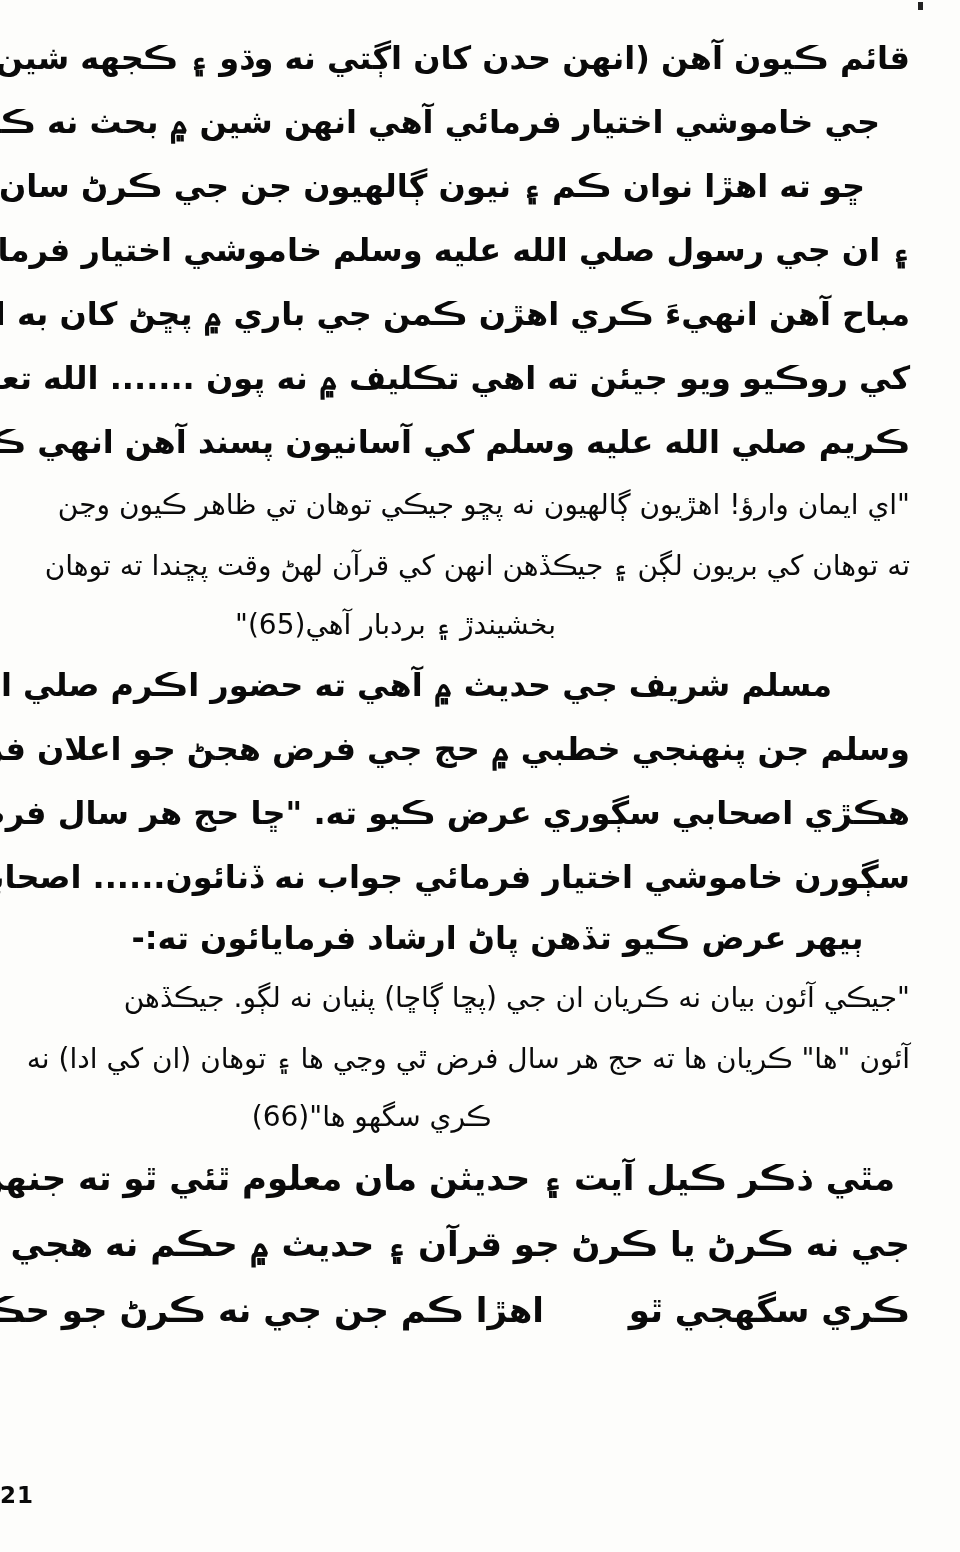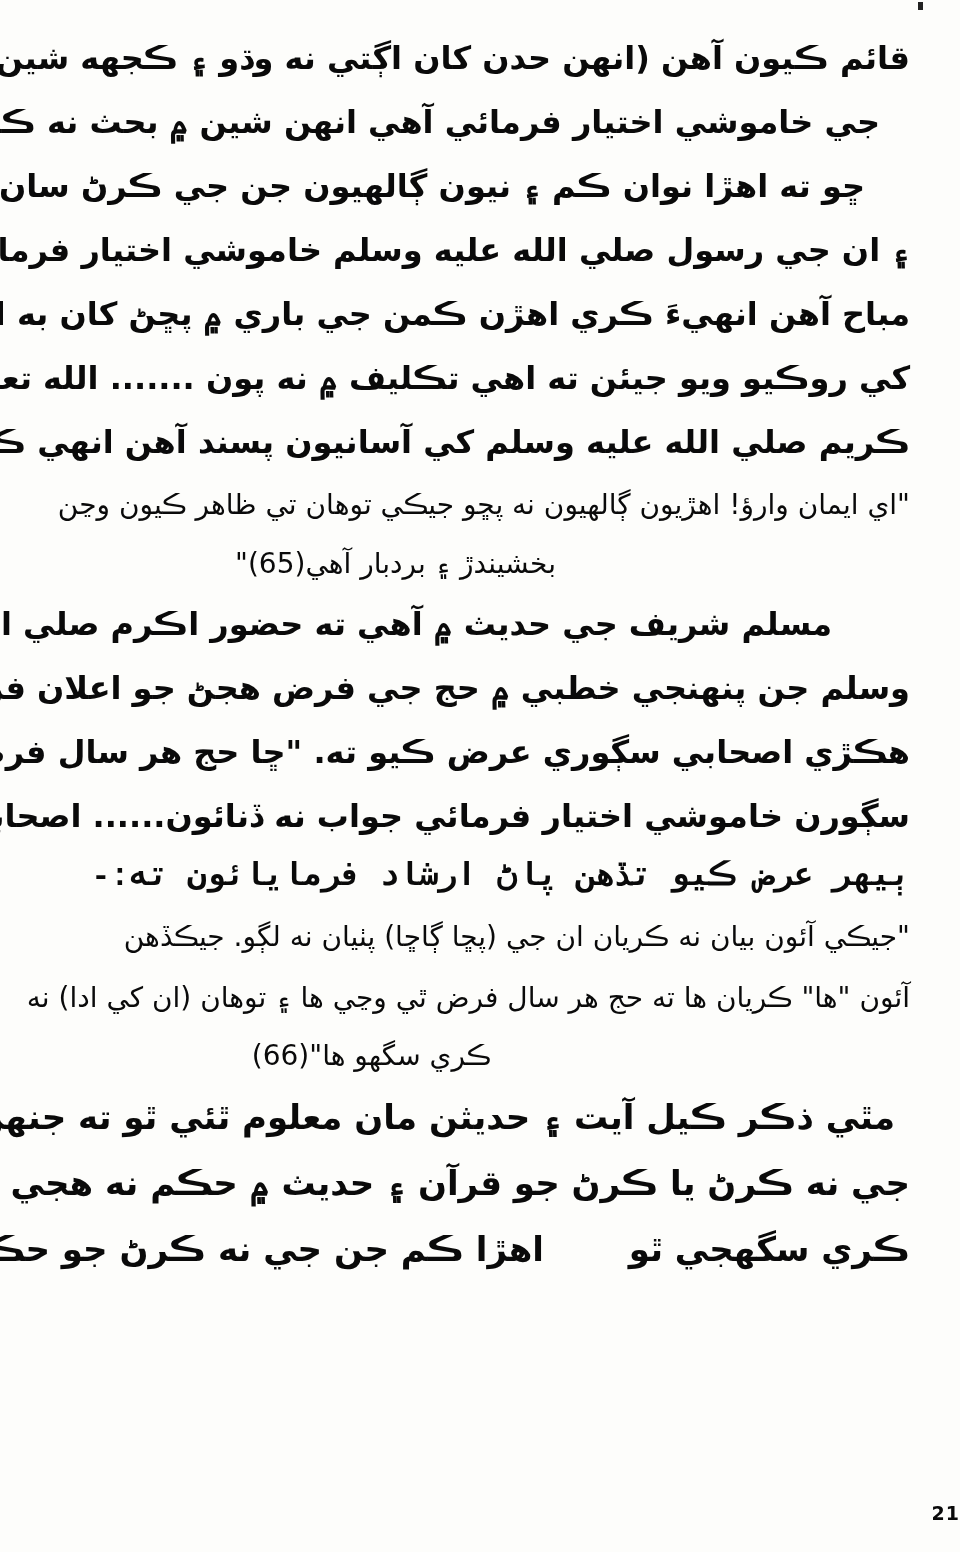--- a/index.html
+++ b/index.html
@@ -30,28 +30,28 @@
   .q{font-size:28px;font-weight:normal;line-height:61px;height:61px;}
   
   .hv{font-size:34px;line-height:66px;height:66px;}
   
   .ind-sm{padding-right:30px;}
   .ind-md{padding-right:45px;}
   .ind-lg{padding-right:78px;}
   .ind-xs{padding-right:15px;}
   
   .end-l{text-align:left;padding-left:60px;height:58px;line-height:58px;}
-  .end-l2{text-align:right;padding-left:70px;height:58px;line-height:58px;font-family:Liberation Mono, monospace;}
+  .end-l2{text-align:center;padding-left:70px;height:58px;line-height:58px;}
   
   .end-c{text-align:center;padding-left:0;padding-right:134px;height:57px;line-height:57px;}
   .end-c2{text-align:center;padding-right:182px;height:56px;line-height:56px;}
   .pagenum{
-    position:absolute;left:0;right:0;bottom:28px;
-    text-align:right;direction:ltr;
-    font-size:19px;font-weight:bold;letter-spacing:1px;
+    position:absolute;left:0;right:0;bottom:44px;
+    text-align:left;direction:ltr;
+    font-size:23px;font-weight:bold;letter-spacing:1px;
   }
   .speck{
     position:absolute;top:2px;left:918px;width:5px;height:8px;background:#222;
   }
 </style>
 </head>
 <body>
 
 <div class="page">
 
@@ -65,20 +65,21 @@
   <div>
     <div class="ln ind-md">ڇو ته اهڙا نوان ڪم ۽ نيون ڳالهيون جن جي ڪرڻ سان الله تعالي</div>
     <div class="ln">۽ ان جي رسول صلي الله عليه وسلم خاموشي اختيار فرمائي اهي جائز ۽</div>
     <div class="ln">مباح آهن انهيءَ ڪري اهڙن ڪمن جي باري ۾ پڇڻ کان به اصحابن سڳورن</div>
     <div class="ln">کي روڪيو ويو جيئن ته اهي تڪليف ۾ نه پون ....... الله تعالي ۽ رسول</div>
     <div class="ln">ڪريم صلي الله عليه وسلم کي آسانيون پسند آهن انهي ڪري قرآن شريف</div>
   </div>
 
   <div>
     <div class="ln q">"اي ايمان وارؤ! اهڙيون ڳالهيون نه پڇو جيڪي توهان تي ظاهر ڪيون وڃن</div>
+    <div class="ln q">ته توهان کي بريون لڳن ۽ جيڪڏهن انهن کي قرآن لهڻ وقت پڇندا ته توهان</div>
     <div class="ln q end-c">بخشيندڙ ۽ بردبار آهي(65)"</div>
   </div>
 
   <div>
     <div class="ln ind-lg">مسلم شريف جي حديث ۾ آهي ته حضور اڪرم صلي الله عليه</div>
     <div class="ln">وسلم جن پنهنجي خطبي ۾ حج جي فرض هجڻ جو اعلان فرمائي رهيا هئا</div>
     <div class="ln">هڪڙي اصحابي سڳوري عرض ڪيو ته. "ڇا حج هر سال فرض آهي"؟ پاڻ</div>
     <div class="ln">سڳورن خاموشي اختيار فرمائي جواب نه ڏنائون...... اصحابي سڳوري</div>
     <div class="ln end-l2">ٻيهر عرض ڪيو تڏهن پاڻ ارشاد فرمايائون ته:-</div>
   </div>

